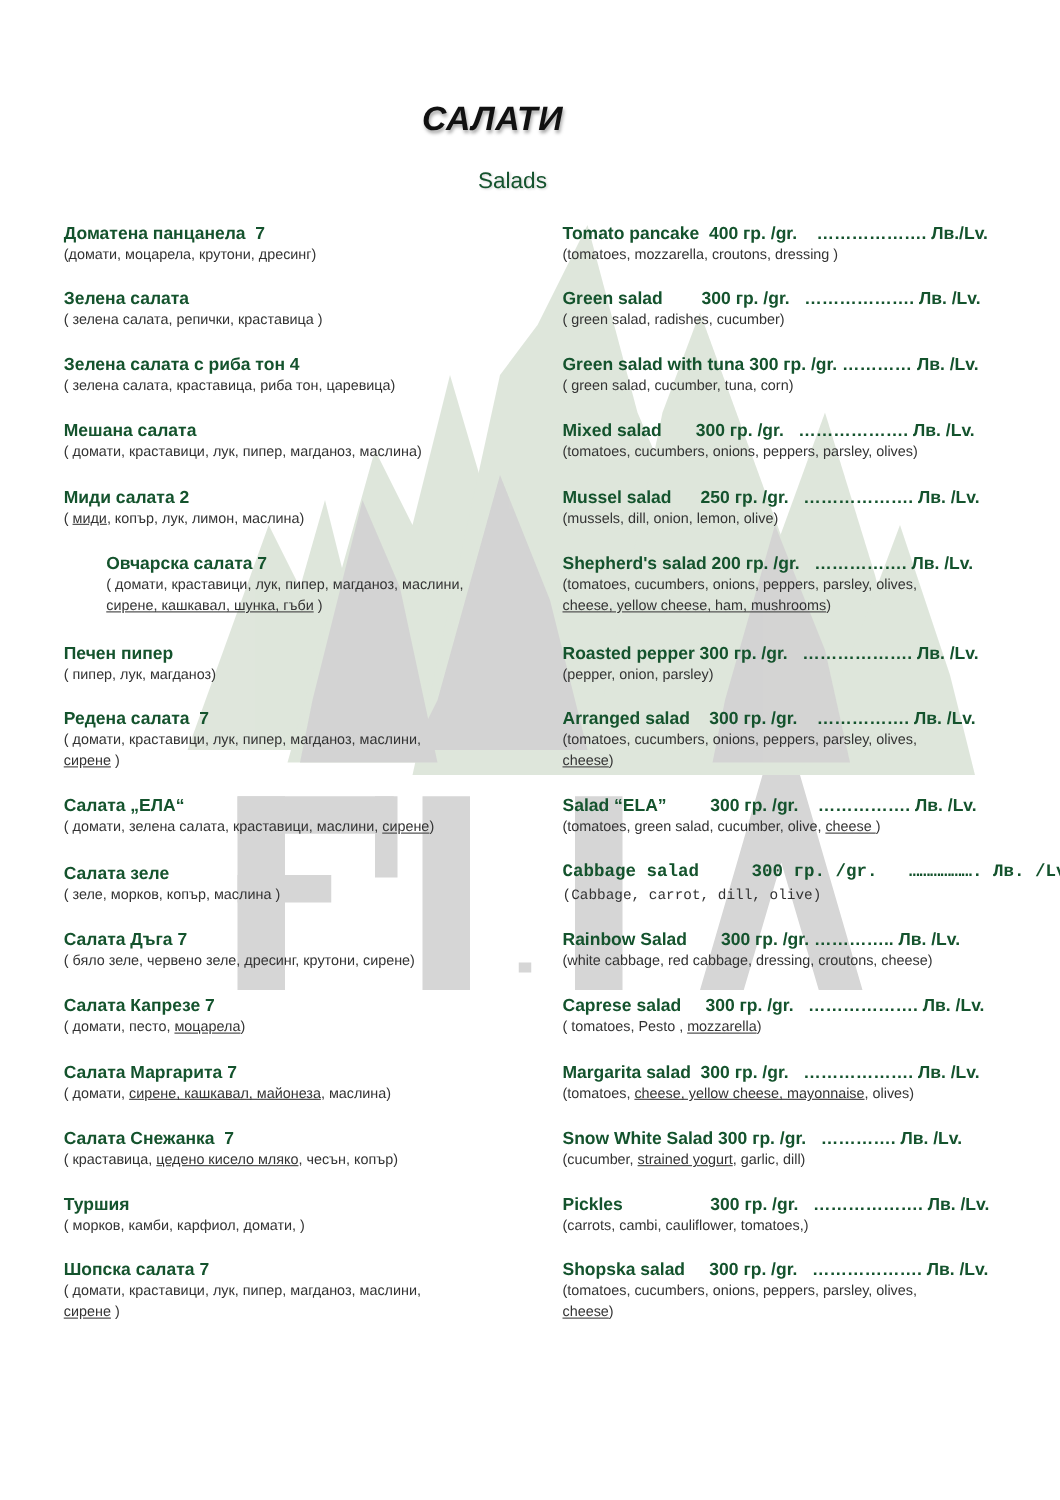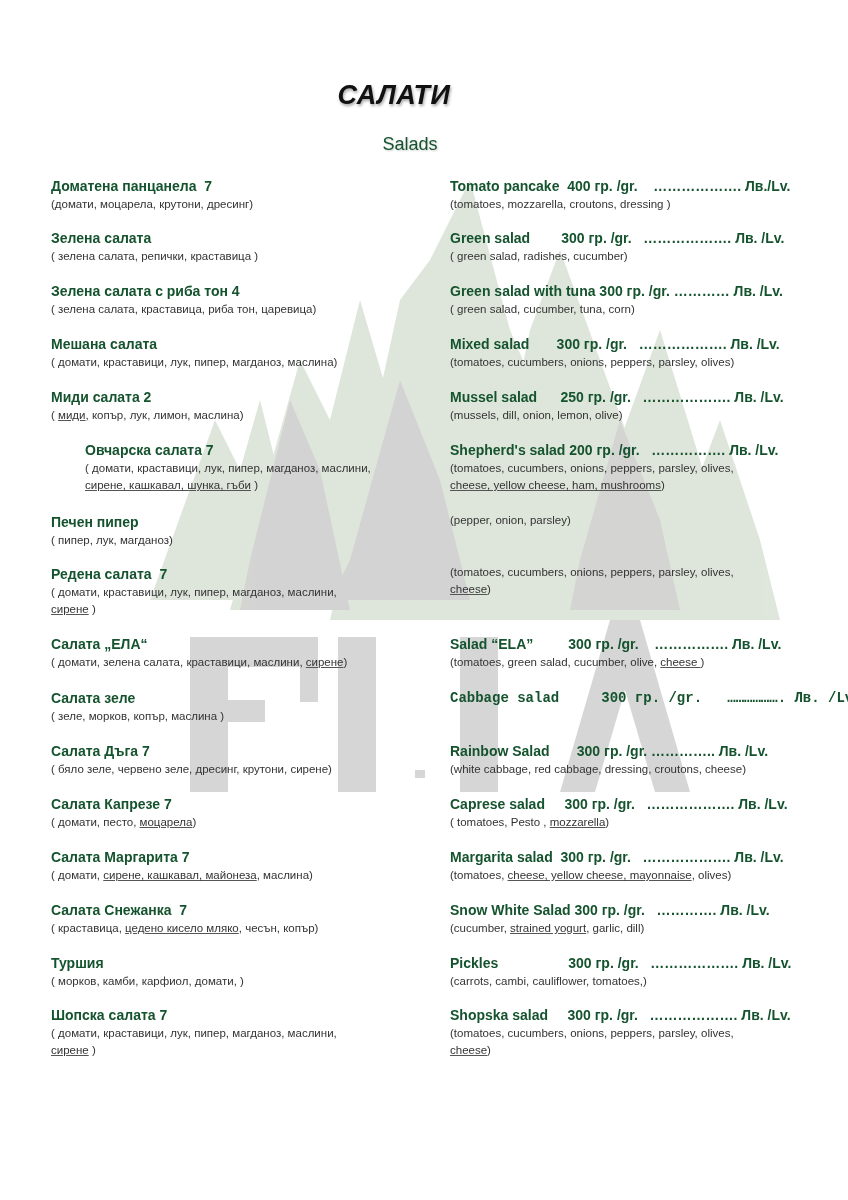--- a/index.html
+++ b/index.html
@@ -154,32 +154,35 @@
     <div class="item" style="top: 211px;">
       <div class="item-name">Mussel salad      250 гр. /gr.   ………………. Лв. /Lv.</div>
       <div class="item-desc"><span>(mussels, dill, onion, lemon, olive)</span></div>
     </div>
     <div class="item" style="top: 264px;">
       <div class="item-name">Shepherd's salad 200 гр. /gr.   ……………. Лв. /Lv.</div>
       <div class="item-desc"><span>(tomatoes, cucumbers, onions, peppers, parsley, olives,</span></div>
       <div class="item-desc"><span class="u">cheese, yellow cheese, ham, mushrooms</span><span>)</span></div>
     </div>
     <div class="item" style="top: 336px;">
+      <div class="item-name">Roasted pepper 300 гр. /gr.   ………………. Лв. /Lv.</div>
       <div class="item-desc"><span>(pepper, onion, parsley)</span></div>
     </div>
     <div class="item" style="top: 388px;">
+      <div class="item-name">Arranged salad    300 гр. /gr.    ……………. Лв. /Lv.</div>
       <div class="item-desc"><span>(tomatoes, cucumbers, onions, peppers, parsley, olives,</span></div>
       <div class="item-desc"><span class="u">cheese</span><span>)</span></div>
     </div>
     <div class="item" style="top: 458px;">
       <div class="item-name">Salad “ELA”         300 гр. /gr.    ……………. Лв. /Lv.</div>
       <div class="item-desc"><span>(tomatoes, green salad, cucumber, olive, </span><span class="u">cheese </span><span>)</span></div>
     </div>
     <div class="item" style="top: 512px; font-family: Liberation Mono, monospace;">
       <div class="item-name">Cabbage salad     300 гр. /gr.   ………………. Лв. /Lv.</div>
+      <div class="item-desc"><span>(Cabbage, carrot, dill, olive)</span></div>
     </div>
     <div class="item" style="top: 565px;">
       <div class="item-name">Rainbow Salad       300 гр. /gr. ………….. Лв. /Lv.</div>
       <div class="item-desc"><span>(white cabbage, red cabbage, dressing, croutons, cheese)</span></div>
     </div>
     <div class="item" style="top: 618px;">
       <div class="item-name">Caprese salad     300 гр. /gr.   ………………. Лв. /Lv.</div>
       <div class="item-desc"><span>( tomatoes, Pesto , </span><span class="u">mozzarella</span><span>)</span></div>
     </div>
     <div class="item" style="top: 671px;">

